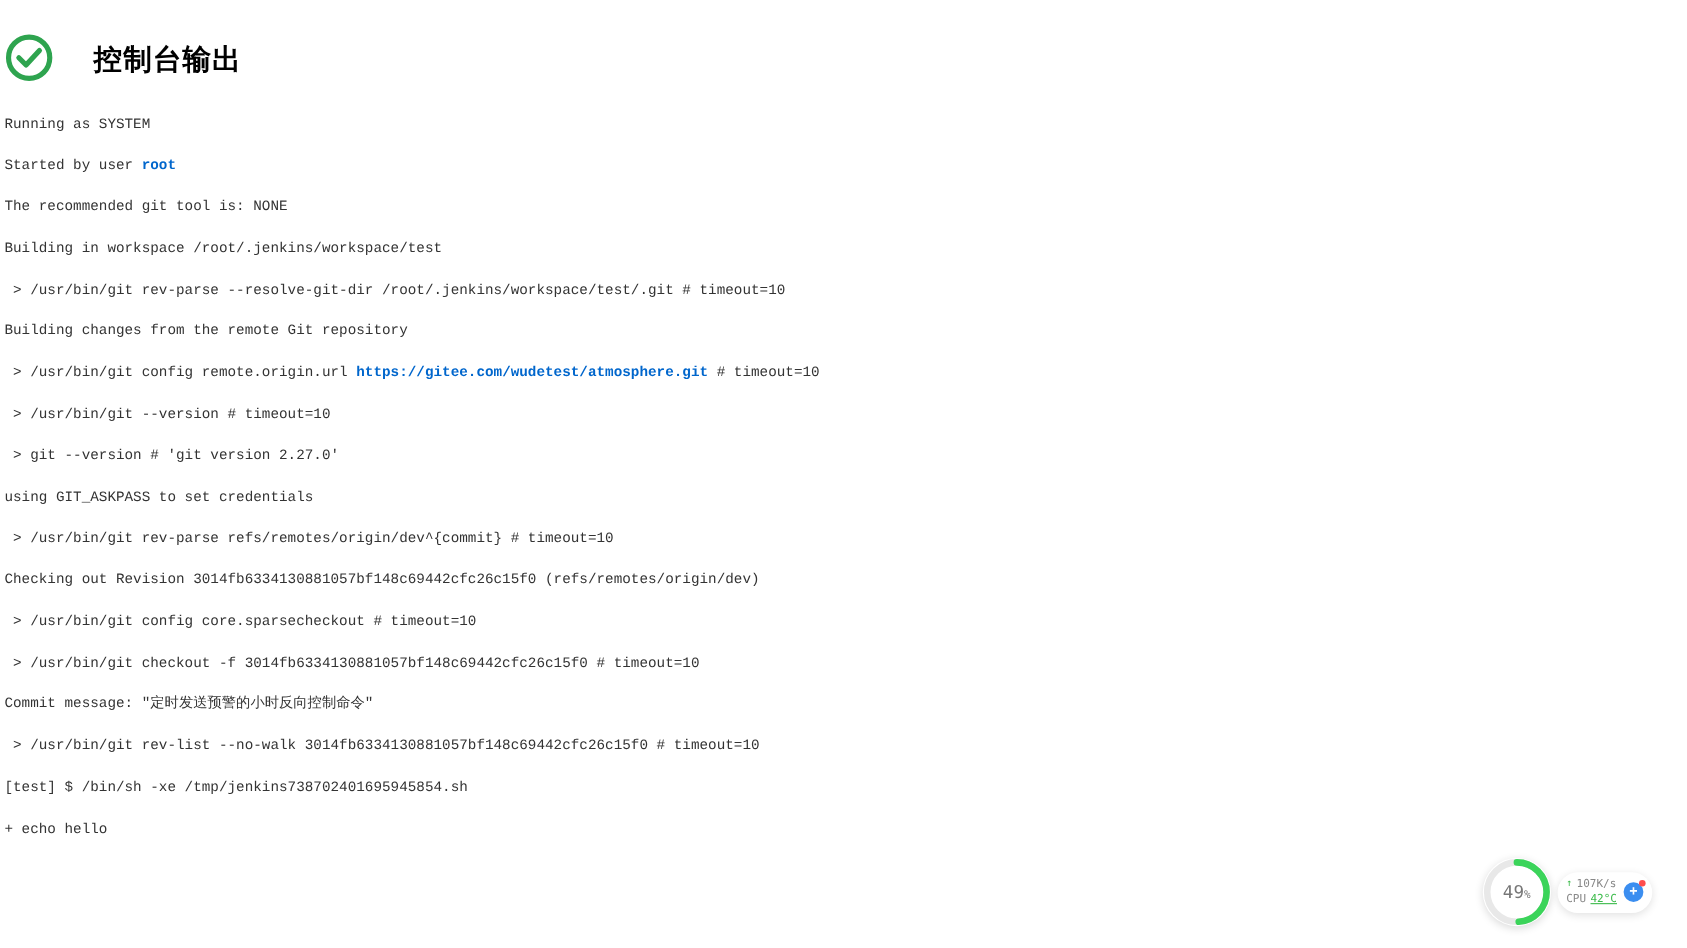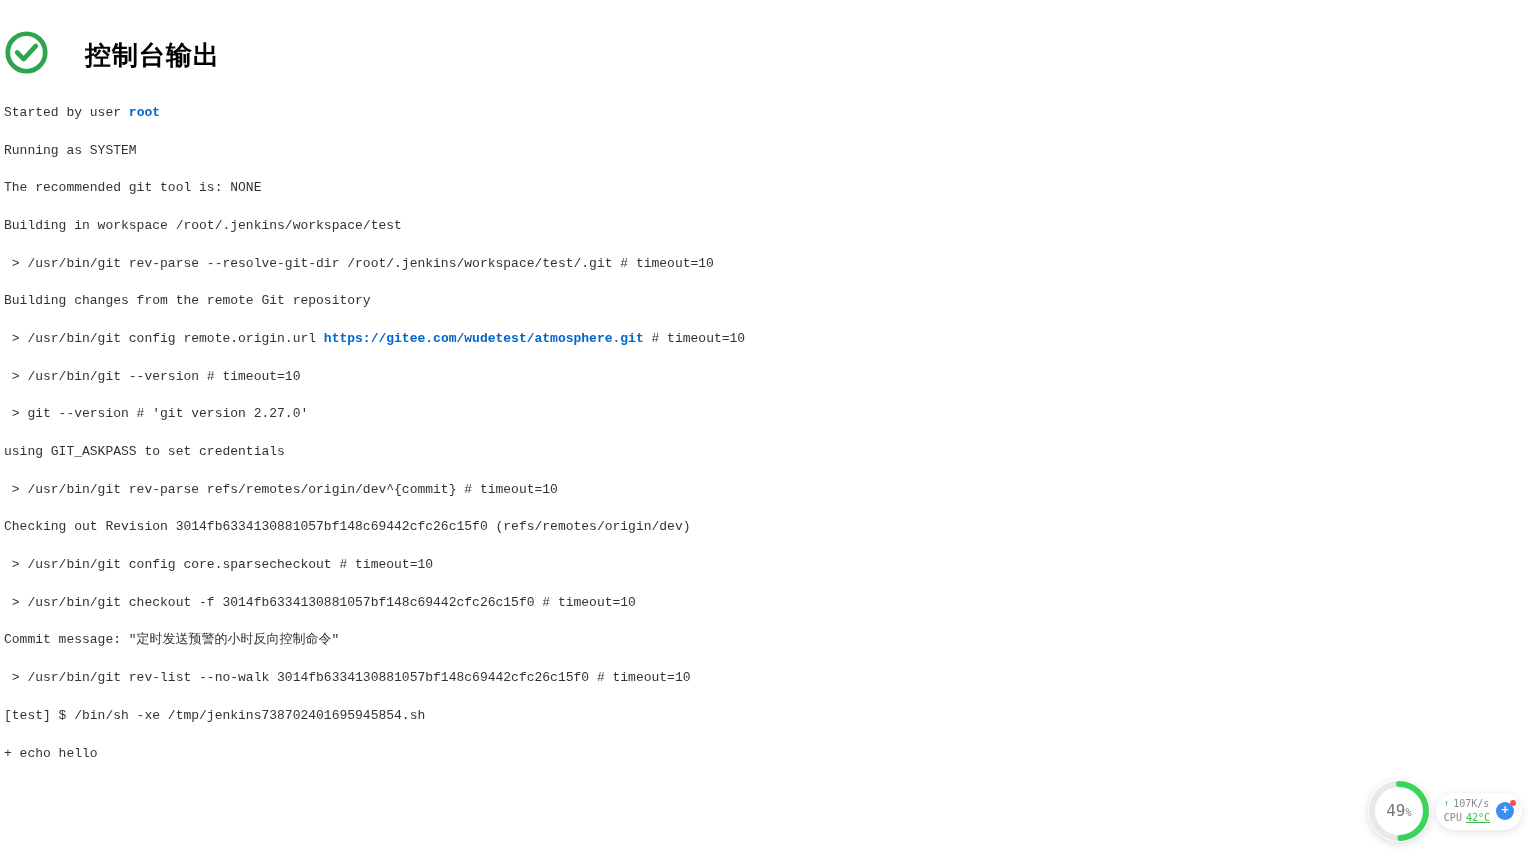--- a/index.html
+++ b/index.html
@@ -39,21 +39,21 @@
       line-height: 1.45;
     }
     .link {
       color: #0066cc;
       font-weight: bold;
       text-decoration: none;
     }
     .widget {
       position: fixed;
       bottom: 20px;
-      right: 12px;
+      right: 32px;
       display: flex;
       align-items: center;
     }
     .widget-circle {
       width: 62px;
       height: 62px;
       border-radius: 50%;
       background: #fff;
       display: flex;
       align-items: center;
@@ -136,22 +136,22 @@
   <span class="header-icon">
     <svg viewBox="0 0 48 48" width="45" height="45">
       <circle cx="24" cy="24" r="20" fill="none" stroke="#2ea44f" stroke-width="5"></circle>
       <path d="M14 24 L21 31 L34 17" fill="none" stroke="#2ea44f" stroke-width="5" stroke-linecap="round" stroke-linejoin="round"></path>
     </svg>
   </span>
   <span class="header-title">控制台输出</span>
 </div>
 
 <div class="console">
+<div class="console-line">Running as SYSTEM</div>
 <div class="console-line"><span>Started by user </span><a class="link">root</a></div>
-<div class="console-line">Running as SYSTEM</div>
 <div class="console-line">The recommended git tool is: NONE</div>
 <div class="console-line">Building in workspace /root/.jenkins/workspace/test</div>
 <div class="console-line"> &gt; /usr/bin/git rev-parse --resolve-git-dir /root/.jenkins/workspace/test/.git # timeout=10</div>
 <div class="console-line">Building changes from the remote Git repository</div>
 <div class="console-line"><span> &gt; /usr/bin/git config remote.origin.url </span><a class="link">https://gitee.com/wudetest/atmosphere.git</a><span> # timeout=10</span></div>
 <div class="console-line"> &gt; /usr/bin/git --version # timeout=10</div>
 <div class="console-line"> &gt; git --version # 'git version 2.27.0'</div>
 <div class="console-line">using GIT_ASKPASS to set credentials </div>
 <div class="console-line"> &gt; /usr/bin/git rev-parse refs/remotes/origin/dev^{commit} # timeout=10</div>
 <div class="console-line">Checking out Revision 3014fb6334130881057bf148c69442cfc26c15f0 (refs/remotes/origin/dev)</div>

